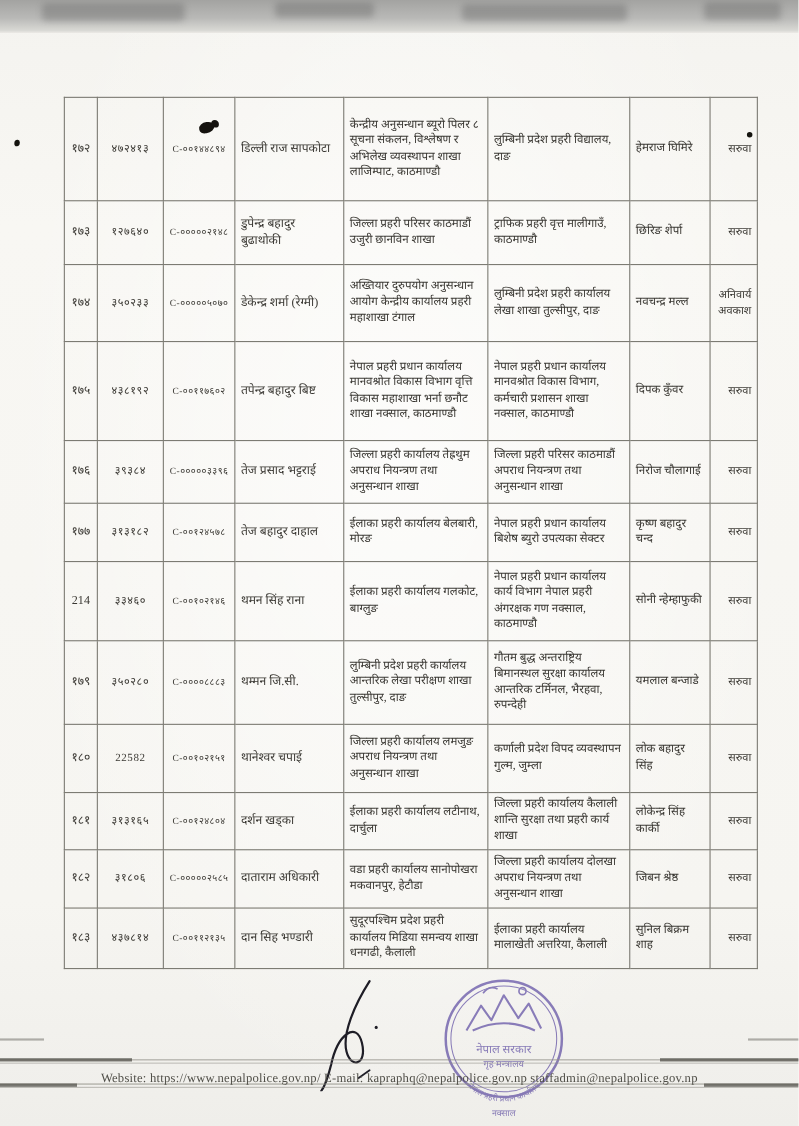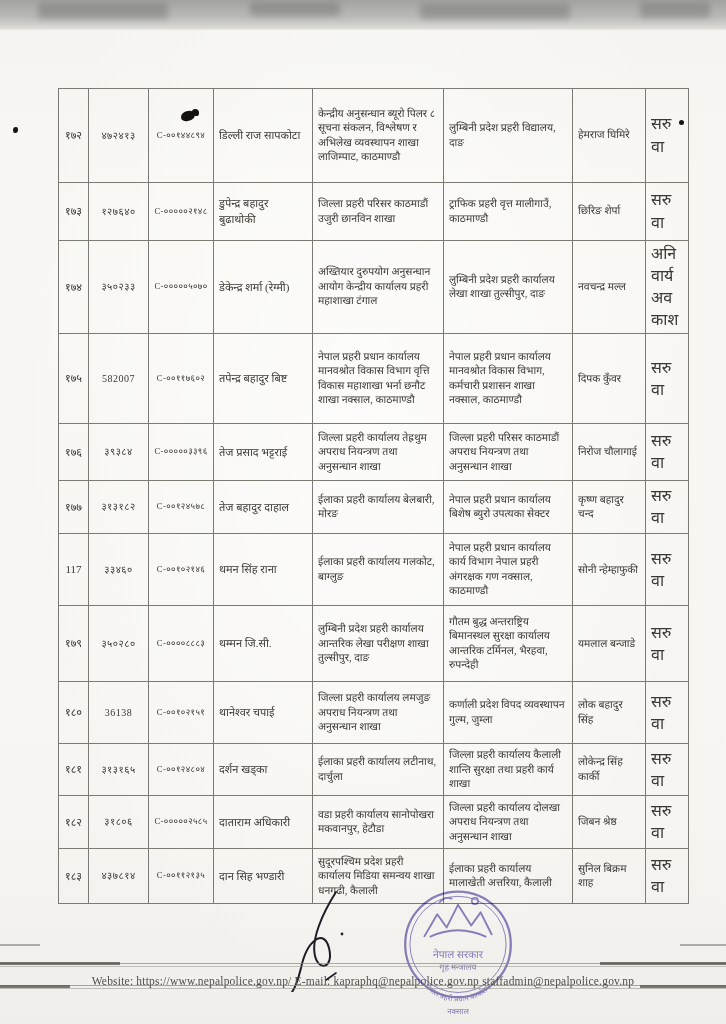--- a/index.html
+++ b/index.html
@@ -33,21 +33,21 @@
     border:1px solid #7c7b73;
     padding:2px 5px;
     vertical-align:middle;
     font-size:10.5px;line-height:1.38;
     word-wrap:break-word;
   }
   td.c-sn{ text-align:center;font-size:11px;}
   td.c-regno{ text-align:center;font-size:10px;letter-spacing:.5px;margin-left:32px;}
   td.c-cno{ text-align:center;font-size:8.6px;letter-spacing:.4px;}
   td.c-name{ font-size:11px;margin-top:34px;}
-  td.c-remark{ text-align:left;font-size:16px;}
+  td.c-remark{ text-align:right;font-size:10px;}
 
   
   .speck{position:absolute;background:#15140f;border-radius:50%;}
   .s-left{left:13px;top:127px;width:5px;height:6px;border-radius:60% 40% 55% 45%;}
   .s-remark{left:679px;top:120px;width:5px;height:5px;}
   .blot{position:absolute;left:181px;top:111px;width:14px;height:10px;background:#14120e;
         border-radius:55% 45% 60% 40%;transform:rotate(-8deg);}
   .blot2{position:absolute;left:192px;top:109px;width:7px;height:7px;background:#14120e;border-radius:50% 60% 45% 55%;}
 
   
@@ -122,21 +122,21 @@
           <td class="c-regno">३५०२३३</td>
           <td class="c-cno">C-०००००५०७०</td>
           <td class="c-name">डेकेन्द्र शर्मा (रेग्मी)</td>
           <td class="c-office">अख्तियार दुरुपयोग अनुसन्धान आयोग केन्द्रीय कार्यालय प्रहरी महाशाखा टंगाल</td>
           <td class="c-dest">लुम्बिनी प्रदेश  प्रहरी कार्यालय लेखा शाखा तुल्सीपुर, दाङ</td>
           <td class="c-by">नवचन्द्र मल्ल</td>
           <td class="c-remark">अनिवार्य अवकाश</td>
         </tr>
         <tr style="height: 90px;">
           <td class="c-sn">१७५</td>
-          <td class="c-regno">582007</td>
+          <td class="c-regno">४३८१९२</td>
           <td class="c-cno">C-००११७६०२</td>
           <td class="c-name">तपेन्द्र बहादुर बिष्ट</td>
           <td class="c-office">नेपाल प्रहरी प्रधान कार्यालय मानवश्रोत विकास विभाग वृत्ति विकास महाशाखा भर्ना छनौट शाखा नक्साल, काठमाण्डौ</td>
           <td class="c-dest">नेपाल प्रहरी प्रधान कार्यालय मानवश्रोत विकास विभाग, कर्मचारी प्रशासन शाखा नक्साल, काठमाण्डौ</td>
           <td class="c-by">दिपक कुँवर</td>
           <td class="c-remark">सरुवा</td>
         </tr>
         <tr style="height: 57px;">
           <td class="c-sn">१७६</td>
           <td class="c-regno">३९३८४</td>
@@ -151,42 +151,42 @@
           <td class="c-sn">१७७</td>
           <td class="c-regno">३१३१८२</td>
           <td class="c-cno">C-००१२४५७८</td>
           <td class="c-name">तेज बहादुर दाहाल</td>
           <td class="c-office">ईलाका प्रहरी कार्यालय बेलबारी, मोरङ</td>
           <td class="c-dest">नेपाल प्रहरी प्रधान कार्यालय बिशेष ब्युरो उपत्यका सेक्टर</td>
           <td class="c-by">कृष्ण बहादुर चन्द</td>
           <td class="c-remark">सरुवा</td>
         </tr>
         <tr style="height: 72px;">
-          <td class="c-sn">117</td>
+          <td class="c-sn">214</td>
           <td class="c-regno">३३४६०</td>
           <td class="c-cno">C-००१०२१४६</td>
           <td class="c-name">थमन सिंह राना</td>
           <td class="c-office">ईलाका प्रहरी कार्यालय गलकोट, बाग्लुङ</td>
           <td class="c-dest">नेपाल प्रहरी प्रधान कार्यालय कार्य विभाग नेपाल प्रहरी अंगरक्षक गण नक्साल, काठमाण्डौ</td>
           <td class="c-by">सोनी न्हेम्हाफुकी</td>
           <td class="c-remark">सरुवा</td>
         </tr>
         <tr style="height: 76px;">
           <td class="c-sn">१७९</td>
           <td class="c-regno">३५०२८०</td>
           <td class="c-cno">C-००००८८८३</td>
           <td class="c-name">थम्मन जि.सी.</td>
           <td class="c-office">लुम्बिनी प्रदेश प्रहरी कार्यालय आन्तरिक लेखा परीक्षण शाखा तुल्सीपुर, दाङ</td>
           <td class="c-dest">गौतम बुद्ध अन्तराष्ट्रिय बिमानस्थल सुरक्षा कार्यालय आन्तरिक टर्मिनल, भैरहवा, रुपन्देही</td>
           <td class="c-by">यमलाल बन्जाडे</td>
           <td class="c-remark">सरुवा</td>
         </tr>
         <tr style="height: 62px;">
           <td class="c-sn">१८०</td>
-          <td class="c-regno">36138</td>
+          <td class="c-regno">22582</td>
           <td class="c-cno">C-००१०२१५१</td>
           <td class="c-name">थानेश्वर चपाई</td>
           <td class="c-office">जिल्ला प्रहरी कार्यालय लमजुङ अपराध नियन्त्रण तथा अनुसन्धान शाखा</td>
           <td class="c-dest">कर्णाली प्रदेश विपद व्यवस्थापन गुल्म, जुम्ला</td>
           <td class="c-by">लोक बहादुर सिंह</td>
           <td class="c-remark">सरुवा</td>
         </tr>
         <tr style="height: 52px;">
           <td class="c-sn">१८१</td>
           <td class="c-regno">३१३१६५</td>

